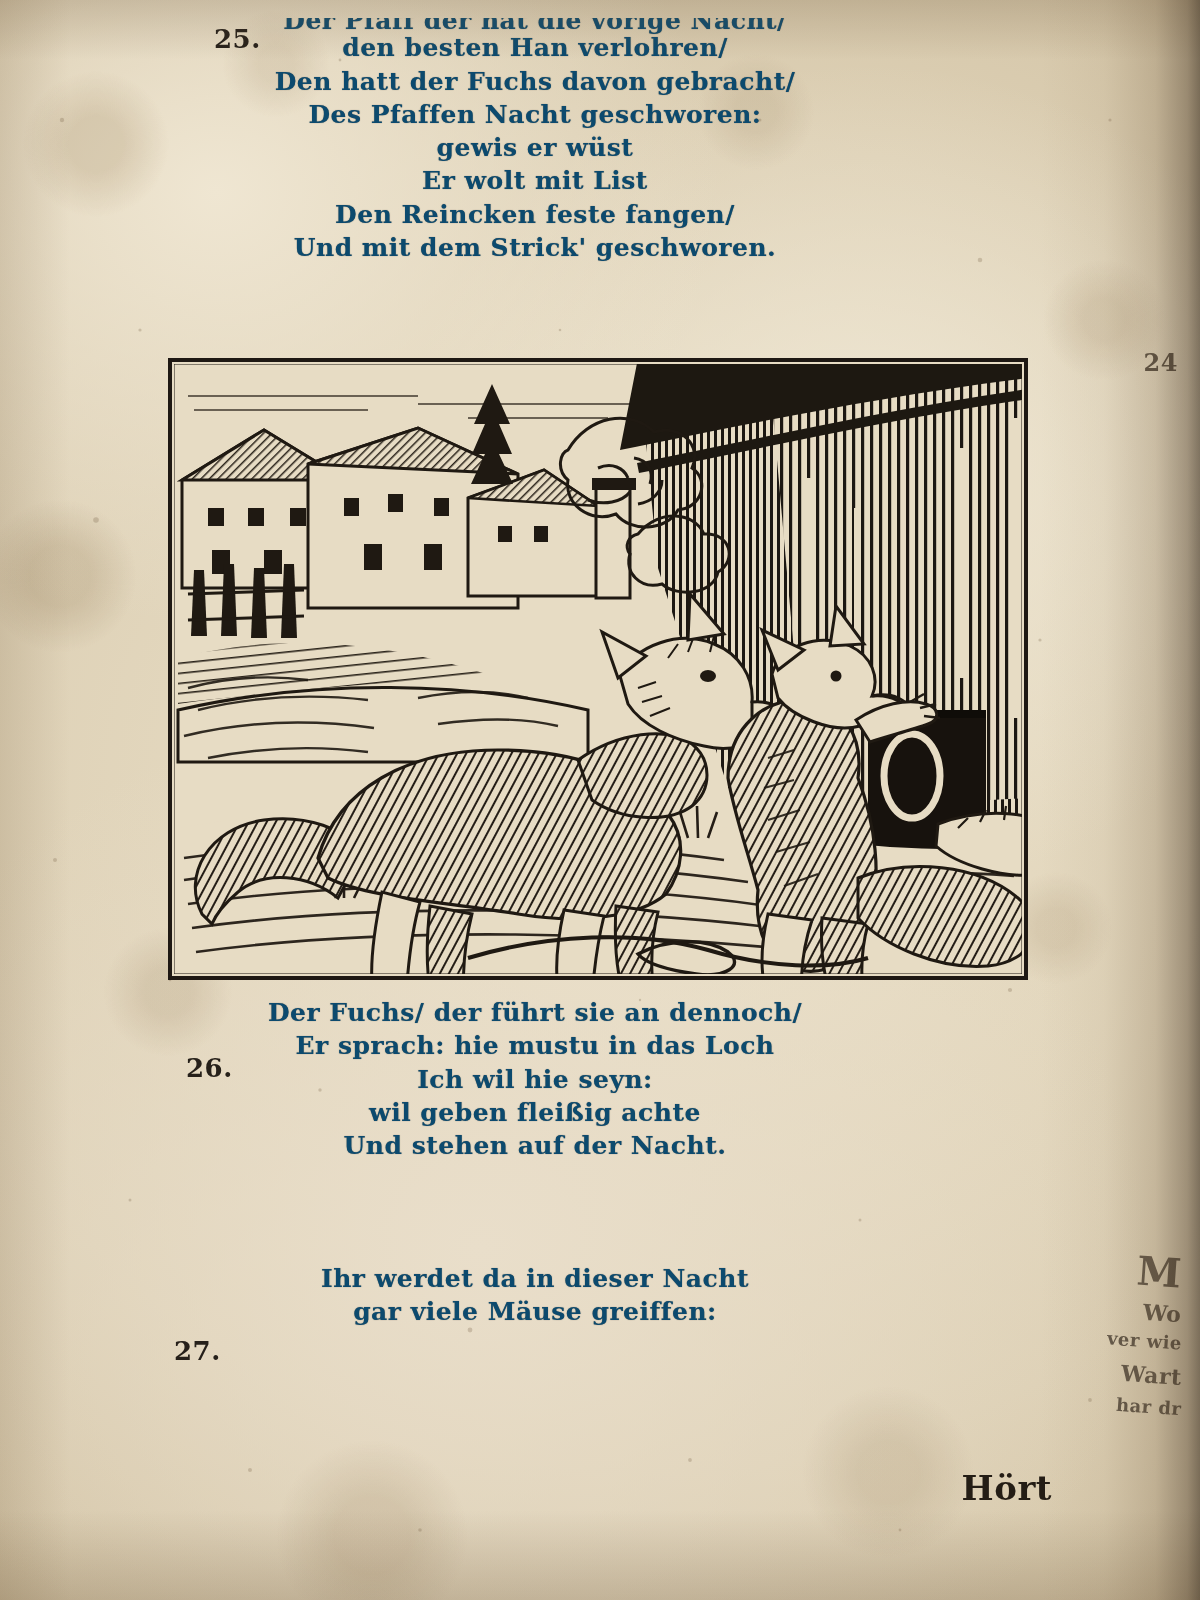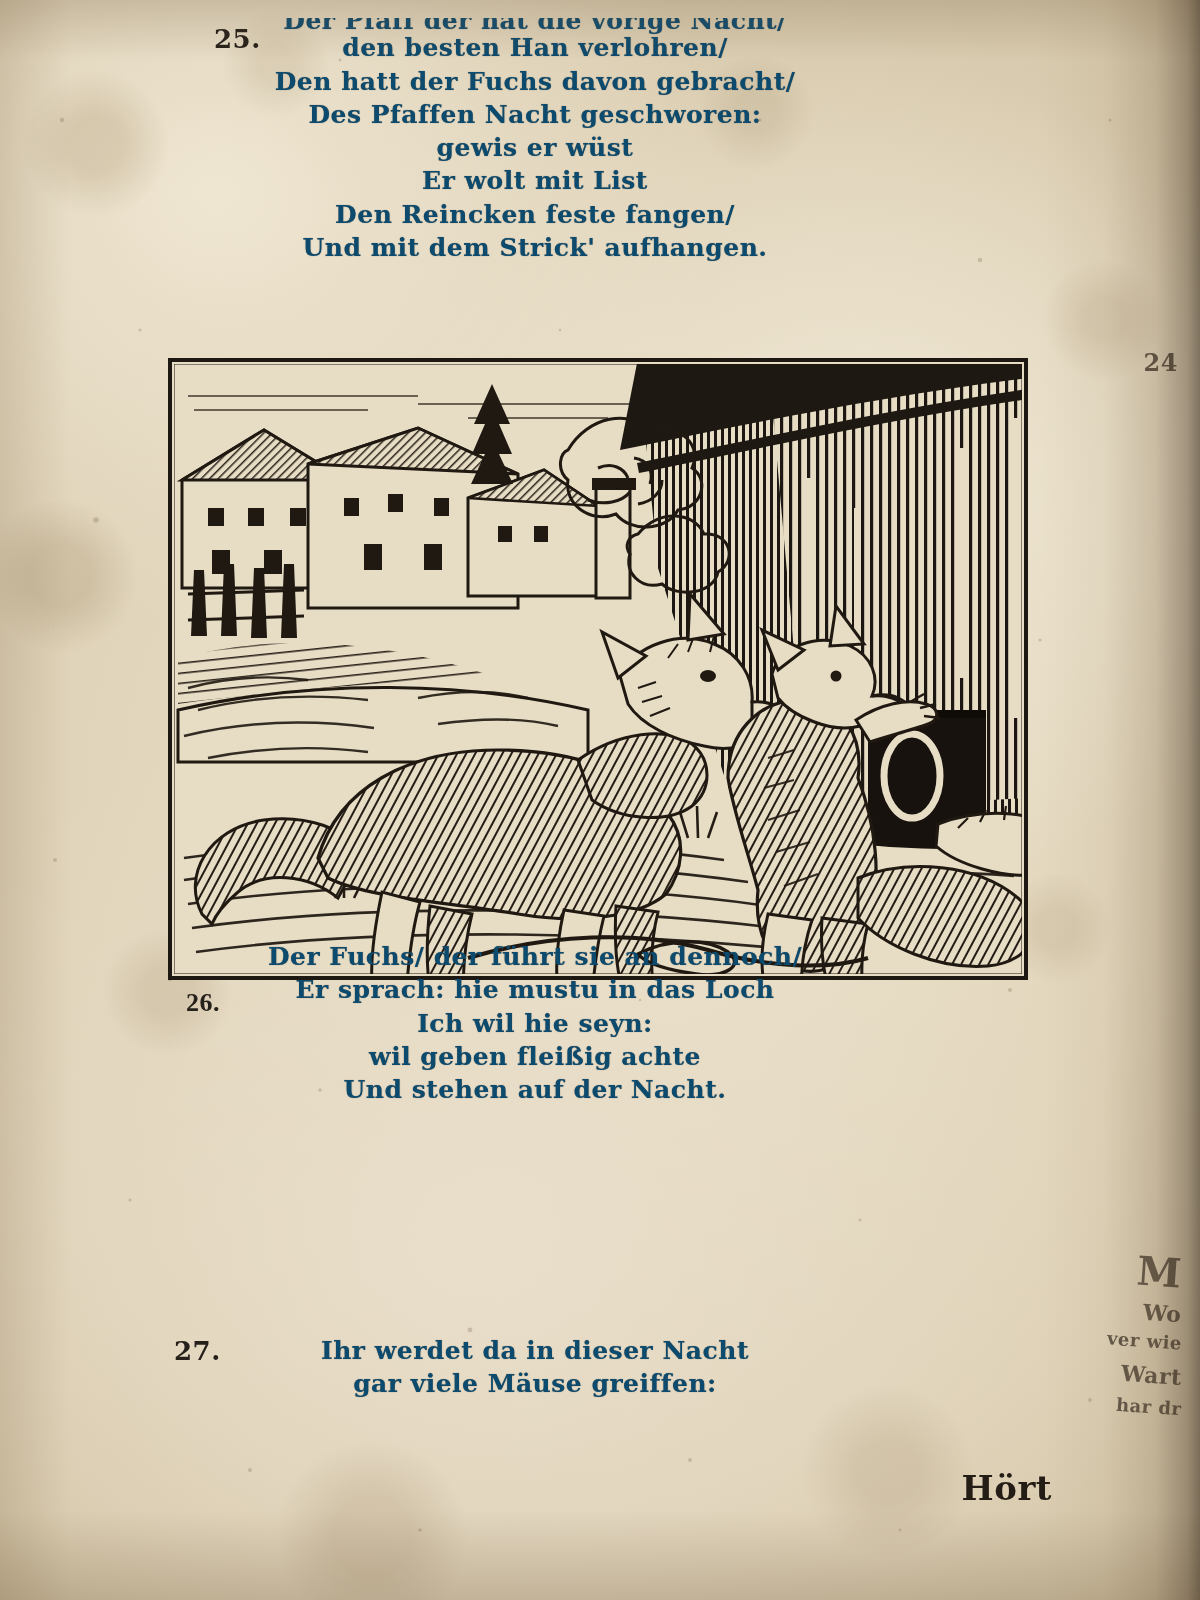--- a/index.html
+++ b/index.html
@@ -204,21 +204,21 @@
 
   <div class="stanza-num blackletter" style="left:214px; top:24px;">25.</div>
   <div class="verse blackletter" id="stanza-25">
     <div class="line">Der Pfaff der hat die vorige Nacht/</div>
     <div class="line">den besten Han verlohren/</div>
     <div class="line">Den hatt der Fuchs davon gebracht/</div>
     <div class="line">Des Pfaffen Nacht geschworen:</div>
     <div class="line">gewis er wüst</div>
     <div class="line">Er wolt mit List</div>
     <div class="line">Den Reincken feste fangen/</div>
-    <div class="line">Und mit dem Strick' aufhangen.</div>
+    <div class="line">Und mit dem Strick' geschworen.</div>
   </div>
 
   <div class="woodcut-wrap">
     <div class="woodcut-frame"></div>
     <svg class="wc-svg" viewBox="0 0 860 622" preserveAspectRatio="none">
       <defs>
         <clipPath id="wcclip">
             <rect x="6" y="6" width="848" height="610"></rect>
           </clipPath>
         <pattern id="vhatch" width="7" height="8" patternUnits="userSpaceOnUse">
@@ -436,31 +436,31 @@
         </g>
 
         <path d="M 300 600 C 380 576 470 572 540 592 C 600 610 660 612 700 600" stroke="#1f1912" stroke-width="4" fill="none"></path>
         <path d="M 470 596 C 500 580 540 580 560 594 C 578 608 556 620 528 616 C 500 612 478 606 470 596 Z" stroke="#1f1912" stroke-width="3.4" fill="none"></path>
 
         <rect x="4" y="4" width="852" height="614" fill="none" stroke="#1e1813" stroke-width="5"></rect>
       </g>
     </svg>
   </div>
 
-  <div class="stanza-num blackletter" style="left:186px; top:988px;font-family:Liberation Serif, serif;">26.</div>
-  <div class="verse blackletter" id="stanza-26" style="top:940px;">
+  <div class="stanza-num blackletter" style="left:186px; top:1053px;">26.</div>
+  <div class="verse blackletter" id="stanza-26" style="top:996px;">
     <div class="line">Der Fuchs/ der führt sie an dennoch/</div>
     <div class="line">Er sprach: hie mustu in das Loch</div>
     <div class="line">Ich wil hie seyn:</div>
     <div class="line">wil geben fleißig achte</div>
     <div class="line">Und stehen auf der Nacht.</div>
   </div>
 
   <div class="stanza-num blackletter" style="left:174px; top:1336px;">27.</div>
-  <div class="verse blackletter" id="stanza-27" style="top:1334px;">
+  <div class="verse blackletter" id="stanza-27" style="top:1262px;">
     <div class="line">Ihr werdet da in dieser Nacht</div>
     <div class="line">gar viele Mäuse greiffen:</div>
   </div>
 
   <div class="catchword blackletter">Hört</div>
 
   <div class="folio-right blackletter">24</div>
   <div class="sliver-text blackletter" style="top:1248px; font-size:40px;">M</div>
   <div class="sliver-text blackletter" style="top:1300px;">Wo</div>
   <div class="sliver-text blackletter" style="top:1330px; font-size:18px;">ver wie</div>

